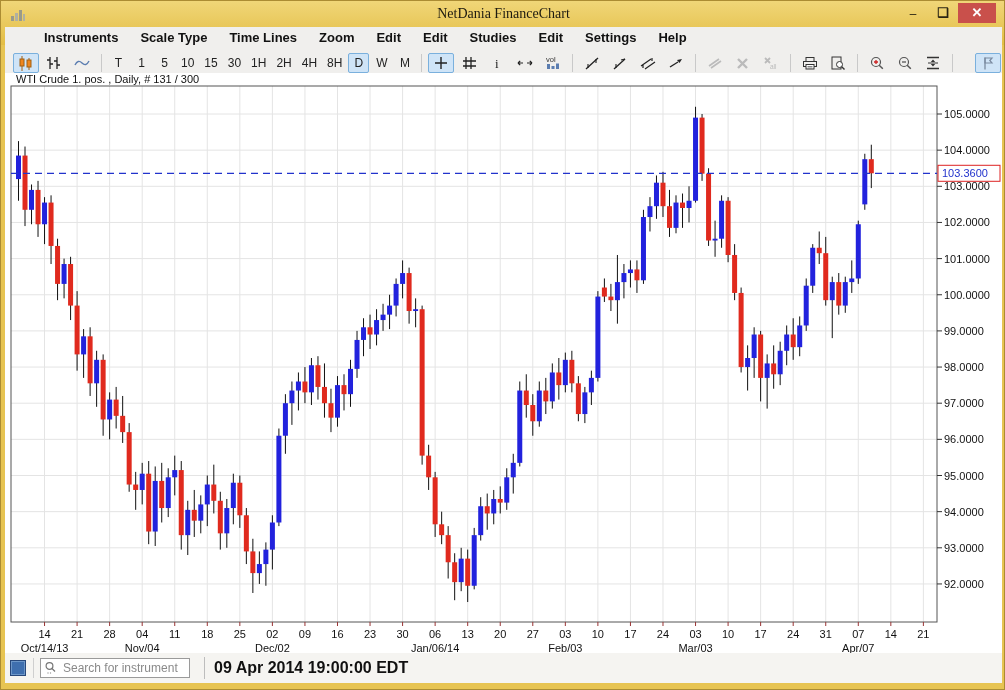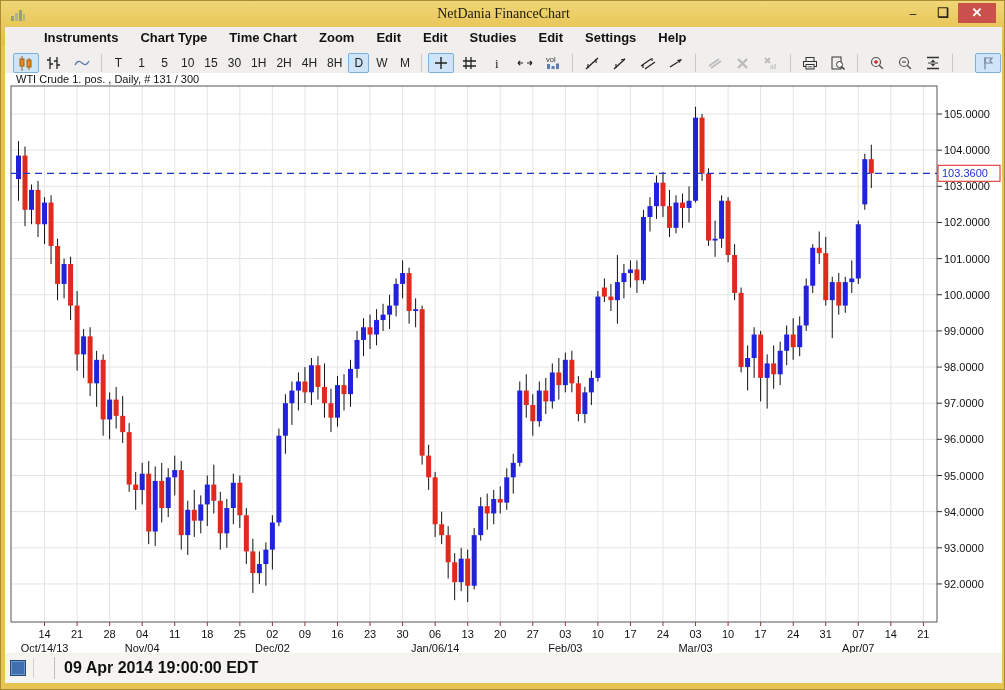--- a/index.html
+++ b/index.html
@@ -79,22 +79,22 @@
     <div class="title-text">NetDania FinanceChart</div>
     <div class="win-controls">
       <div class="win-btn">–</div>
       <div class="win-btn">❑</div>
       <div class="win-btn close">✕</div>
     </div>
   </div>
 
   <div class="panel menubar" id="menubar">
       <div class="menu-item">Instruments</div>
-      <div class="menu-item">Chart Type</div>
-      <div class="menu-item">Time Chart</div>
+      <div class="menu-item">Scale Type</div>
+      <div class="menu-item">Time Lines</div>
       <div class="menu-item">Zoom</div>
       <div class="menu-item">Edit</div>
       <div class="menu-item">Edit</div>
       <div class="menu-item">Studies</div>
       <div class="menu-item">Edit</div>
       <div class="menu-item">Settings</div>
       <div class="menu-item">Help</div>
     </div>
 
   <div class="panel toolbar" id="toolbar">
@@ -659,18 +659,27 @@
         </g>
         <line x1="6" y1="100.28600000000002" x2="932" y2="100.28600000000002" stroke="#2233cc" stroke-width="1.2" stroke-dasharray="7 5"></line>
         <rect x="933" y="92.28600000000002" width="62" height="16" fill="#ffffff" stroke="#dd2222" stroke-width="1"></rect>
         <text x="937" y="104.28600000000002" font-size="11" fill="#2233cc" font-family="Liberation Sans, sans-serif">103.3600</text>
       </svg>
   </div>
 
   <div class="panel statusbar">
     <div class="conn-indicator"></div>
     <div class="sb-sep1"></div>
+    <div class="search-wrap">
+      <svg class="search-glyph" width="14" height="14" viewBox="0 0 14 14">
+        <circle cx="5.5" cy="5" r="3.4" fill="none" stroke="#777" stroke-width="1.2"></circle>
+        <path d="M8 7.5 L11 10.5" stroke="#777" stroke-width="1.2"></path>
+        <circle cx="4" cy="12" r="0.7" fill="#999"></circle>
+          <circle cx="6.5" cy="12" r="0.7" fill="#999"></circle>
+      </svg>
+      <input type="text" placeholder="Search for instrument" style="">
+    </div>
     <div class="sb-sep2"></div>
     <div class="timestamp">09 Apr 2014 19:00:00 EDT</div>
   </div>
 
   <div class="bottom-strip"></div>
 </div>
 
 </body></html>

